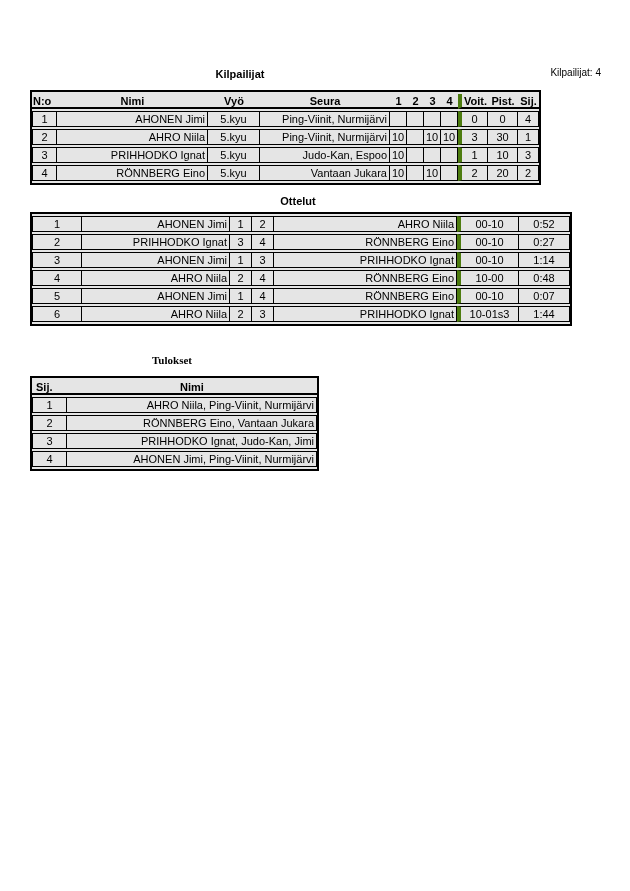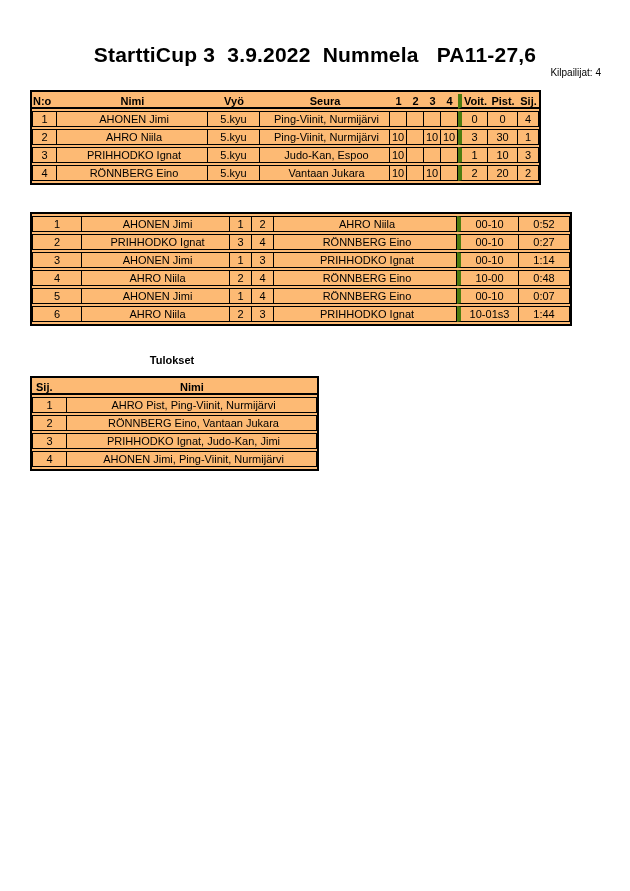--- a/index.html
+++ b/index.html
@@ -14,58 +14,58 @@
   .doc-title {
     position:absolute; top:43px; left:0; width:630px;
     text-align:center; font-size:21px; font-weight:bold;
     white-space:pre; letter-spacing:0.2px;
   }
   .section-label {
     position:absolute; font-size:11px; font-weight:bold; text-align:center;
   }
   #lbl-kilpailijat { top:68px; left:0; width:480px; }
   #lbl-ottelut     { top:195px; left:0; width:596px; }
-  #lbl-tulokset    { top:354px; left:0; width:344px; }
+  #lbl-tulokset    { top:354px; left:0; width:344px;font-family:Liberation Serif, serif; }
   .count-label {
     position:absolute; top:67px; right:29px; font-size:10px; font-weight:normal;margin-left:23px;
   }
   table {
     position:absolute;
     border-collapse:separate;
     border-spacing:0 2px;
     border:2px solid #000;
     table-layout:fixed;
-    background:#fdba74;
+    background:#e5e5e5;
     font-size:11px;
   }
   th, td { box-sizing:border-box; vertical-align:middle; overflow:hidden; white-space:nowrap; }
   th {
     font-weight:bold; font-size:11px;
     border:none; border-bottom:2px solid #000;
     height:15px; padding:0 2px; text-align:center;
   }
   td {
     border:1px solid #000; border-left:none;
     height:16px; padding:0 2px; text-align:center;
   }
   td:first-child { border-left:1px solid #000; }
   th.hleft { text-align:left; padding-left:1px; }
-  td.name  { text-align:center; padding-left:6px;margin-top:24px; }
+  td.name  { text-align:right; padding-left:6px;margin-top:24px; }
   th.thickL, td.thickL { border-left:4px solid #4d7c0f; }
   #t-kilpailijat { left:30px; top:90px;  width:511px; }
   #t-ottelut     { left:30px; top:212px; width:542px; }
   #t-tulokset    { left:30px; top:376px; width:289px; }
 </style>
 </head>
 <body>
 
 <div class="page">
 
-  <div class="doc-title">StarttiCup 3  3.9.2022  Nummela   PA11-27,6</div>
-
+
+  <div class="section-label" id="lbl-kilpailijat">Kilpailijat</div>
 
   <div class="count-label">Kilpailijat: 4</div>
 
   <table id="t-kilpailijat">
     <colgroup>
       <col style="width:25px">
         <col style="width:151px">
         <col style="width:52px">
         <col style="width:130px">
       <col style="width:17px">
@@ -138,20 +138,21 @@
       <td></td>
       <td>10</td>
       <td></td>
       <td class="thickL">2</td>
       <td>20</td>
       <td>2</td>
     </tr>
   </tbody>
     </table>
 
+  <div class="section-label" id="lbl-ottelut">Ottelut</div>
 
   <table id="t-ottelut">
     <colgroup>
       <col style="width:50px">
         <col style="width:148px">
         <col style="width:22px">
         <col style="width:22px">
       <col style="width:183px">
         <col style="width:62px">
         <col style="width:51px">
@@ -221,21 +222,21 @@
       <col style="width:35px">
         <col style="width:250px">
     </colgroup>
     <tbody>
         <tr>
       <th class="hleft" style="padding-left:4px">Sij.</th>
       <th>Nimi</th>
     </tr>
     <tr>
       <td>1</td>
-      <td class="name">AHRO Pist, Ping-Viinit, Nurmijärvi</td>
+      <td class="name">AHRO Niila, Ping-Viinit, Nurmijärvi</td>
     </tr>
     <tr>
       <td>2</td>
       <td class="name">RÖNNBERG Eino, Vantaan Jukara</td>
     </tr>
     <tr>
       <td>3</td>
       <td class="name">PRIHHODKO Ignat, Judo-Kan, Jimi</td>
     </tr>
     <tr>

